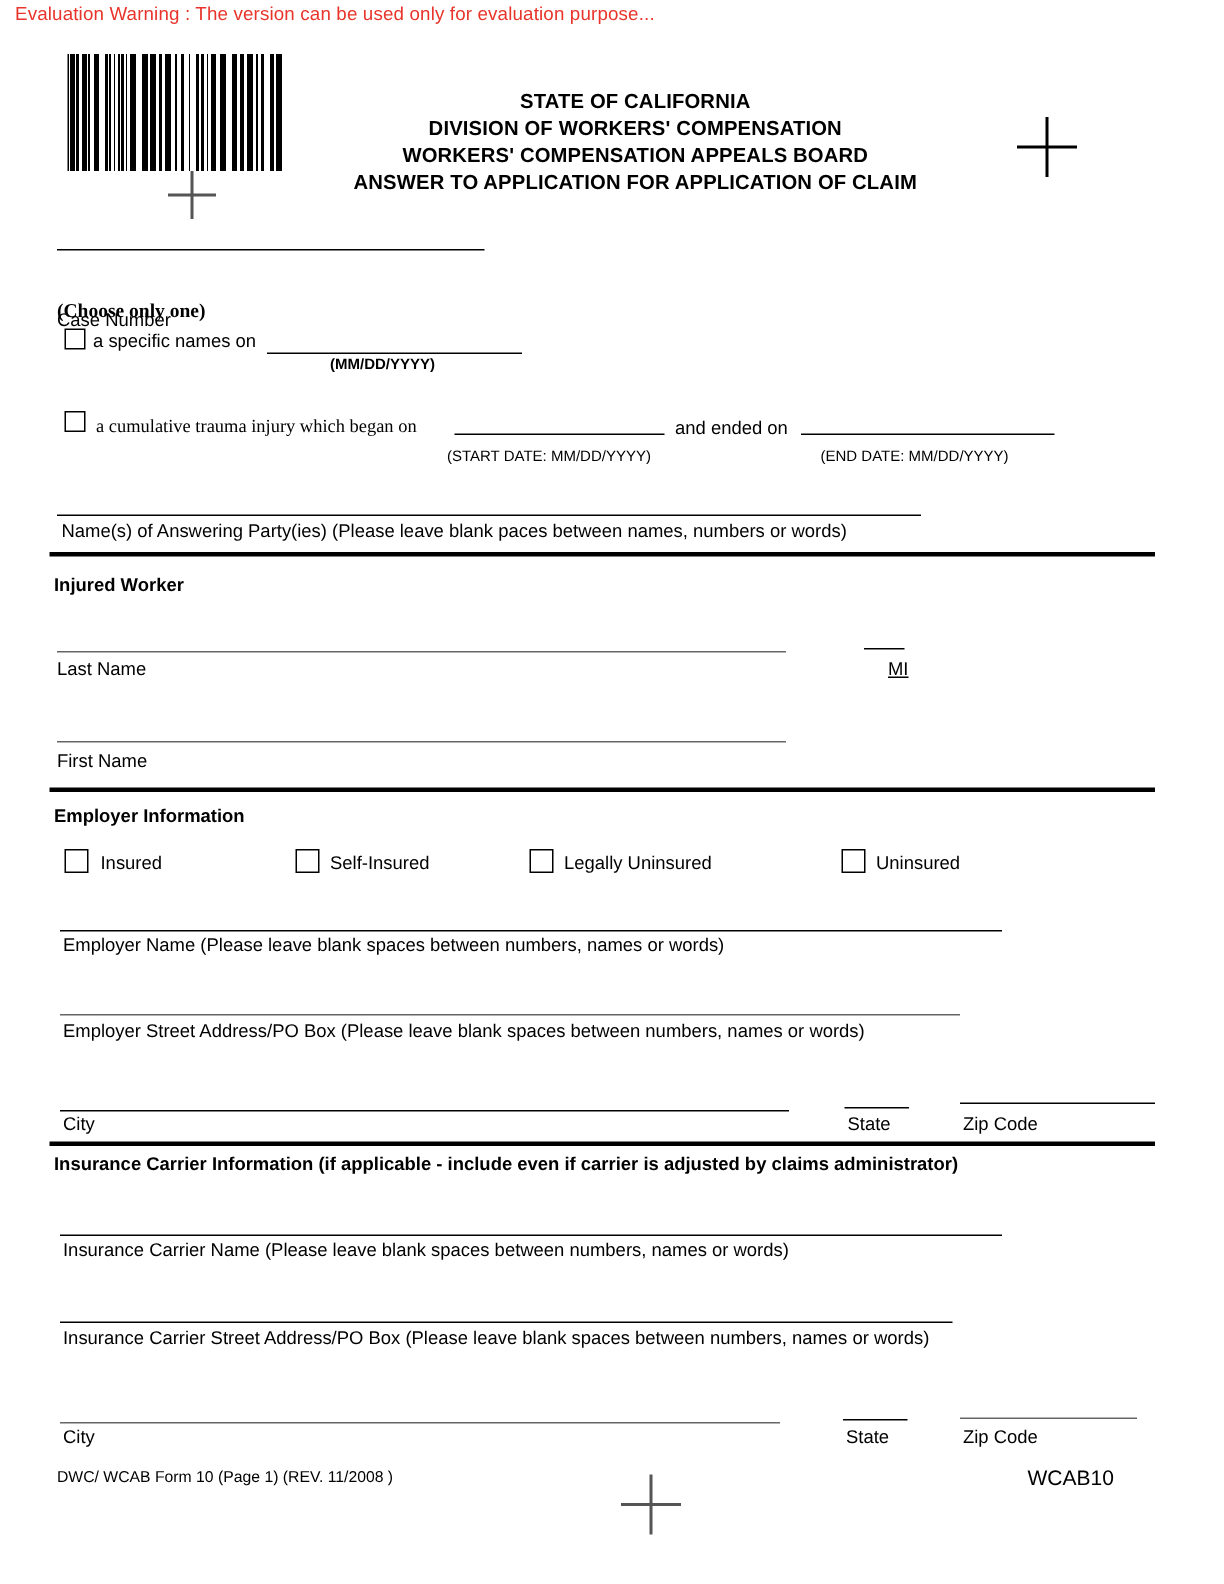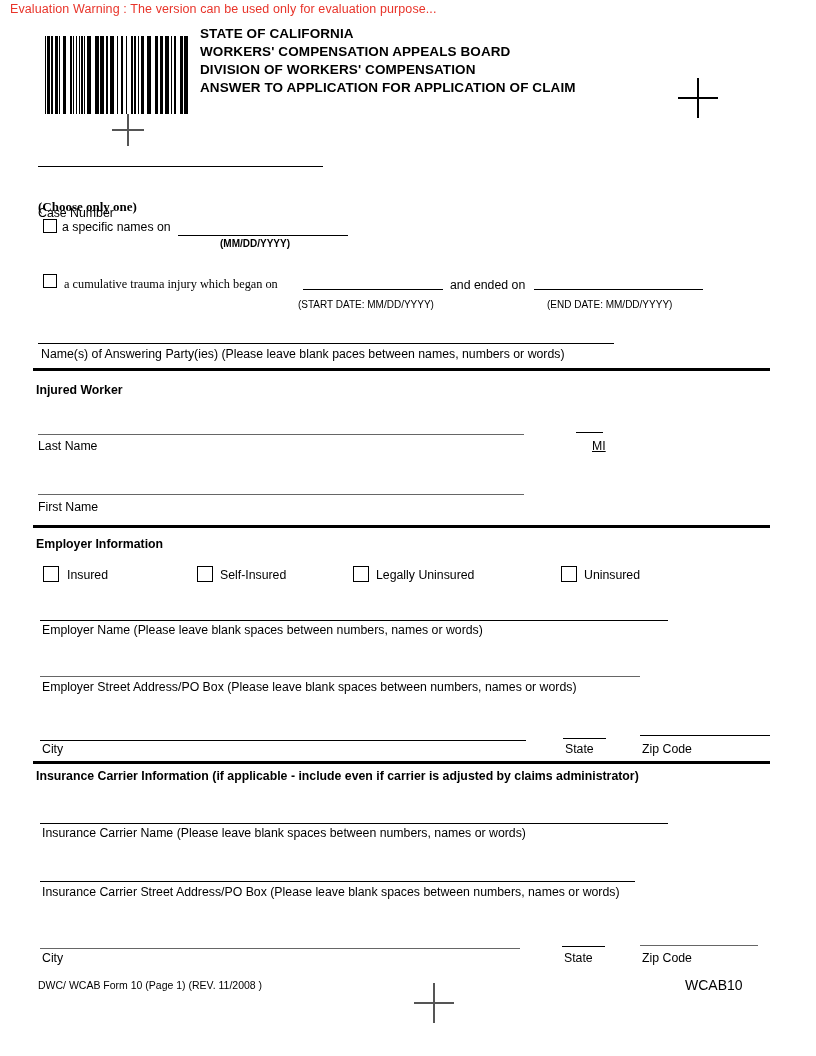--- a/index.html
+++ b/index.html
@@ -49,23 +49,23 @@
     background: #555;
   }
   .crosshair .v { width: 1.5px; left: 50%; top: 0; height: 100%; margin-left: -0.75px; }
   .crosshair .h { height: 1.5px; top: 50%; left: 0; width: 100%; margin-top: -0.75px; }
   .crosshair.dark .v, .crosshair.dark .h { background: #000; }
 
   
   .title-block {
     position: absolute;
     left: 200px;
-    top: 25px;
+    top: 59px;
     width: 447px;
-    text-align: left;
+    text-align: center;
   }
   .title-block .line {
     font-weight: bold;
     font-size: 13.5px;
     line-height: 18px;
     letter-spacing: 0.1px;
     white-space: nowrap;
   }
 
   
@@ -135,22 +135,22 @@
     <div class="h"></div>
   </div>
 
   <div class="crosshair" style="left:414px; top:983px; width:40px; height:40px;">
     <div class="v"></div>
     <div class="h"></div>
   </div>
 
   <div class="title-block">
     <div class="line">STATE OF CALIFORNIA</div>
+    <div class="line">DIVISION OF WORKERS' COMPENSATION</div>
     <div class="line">WORKERS' COMPENSATION APPEALS BOARD</div>
-    <div class="line">DIVISION OF WORKERS' COMPENSATION</div>
     <div class="line">ANSWER TO APPLICATION FOR APPLICATION OF CLAIM</div>
   </div>
 
   <div class="rule" style="left:38px; top:166px; width:285px;"></div>
   <div class="lbl" style="left:38px; top:170px;margin-top:36px;">Case Number</div>
 
   <div class="lbl serif-bold" style="left:38px; top:200px;">(Choose only one)</div>
 
   <div class="cbox" style="left:43px; top:219px;"></div>
   <div class="lbl" style="left:62px; top:220px;">a specific names on</div>

